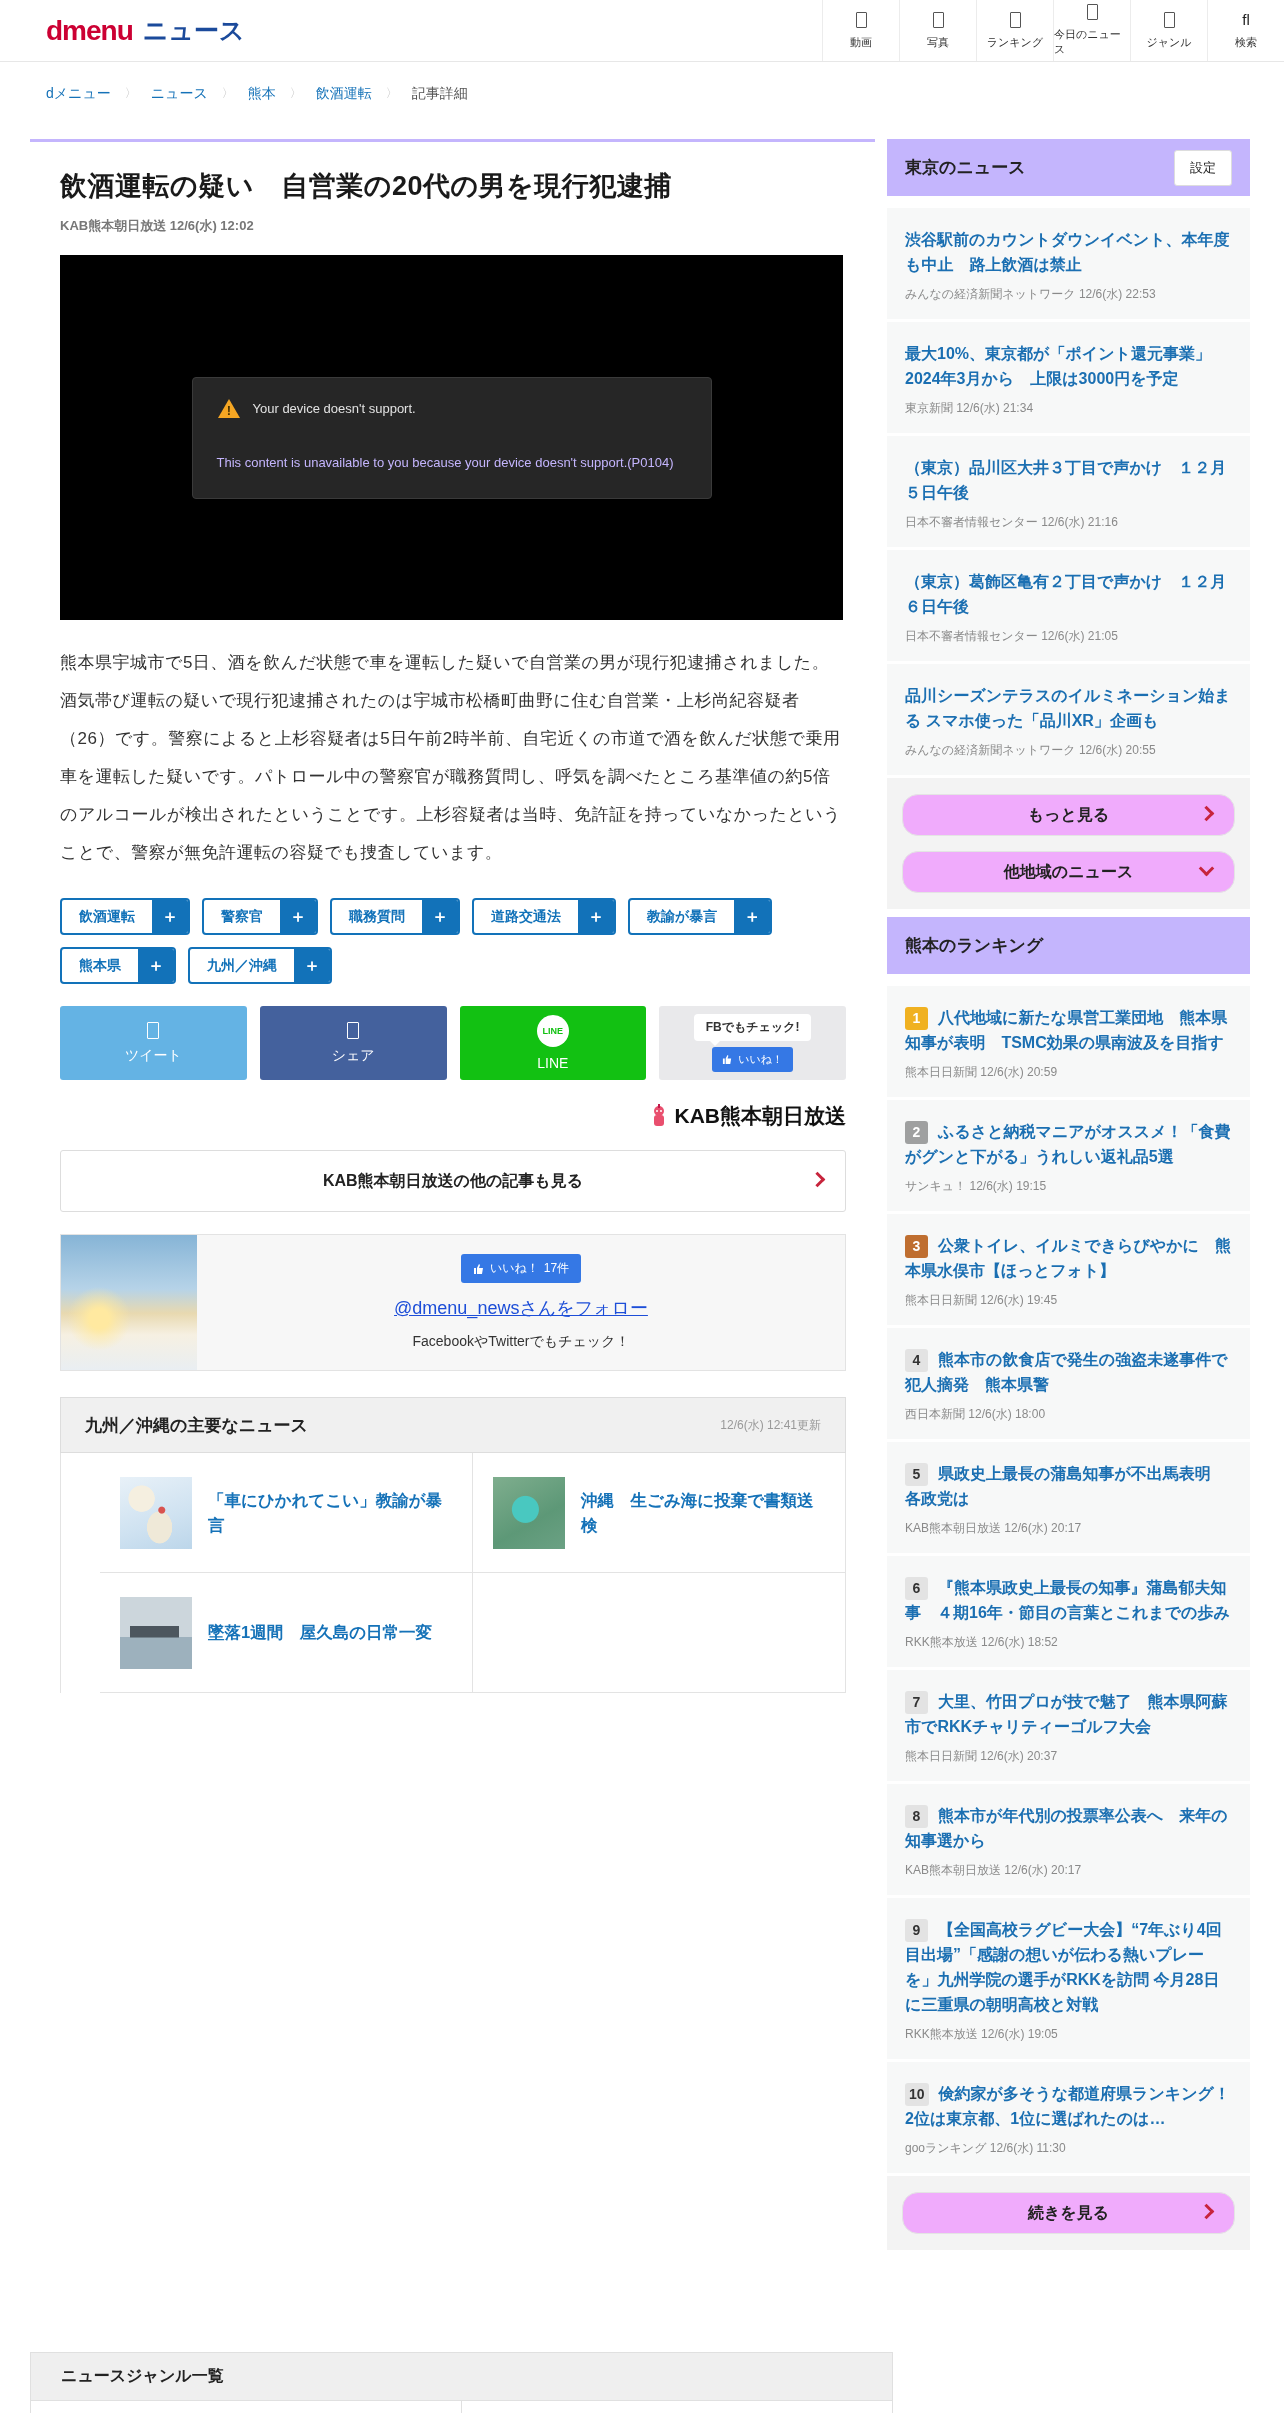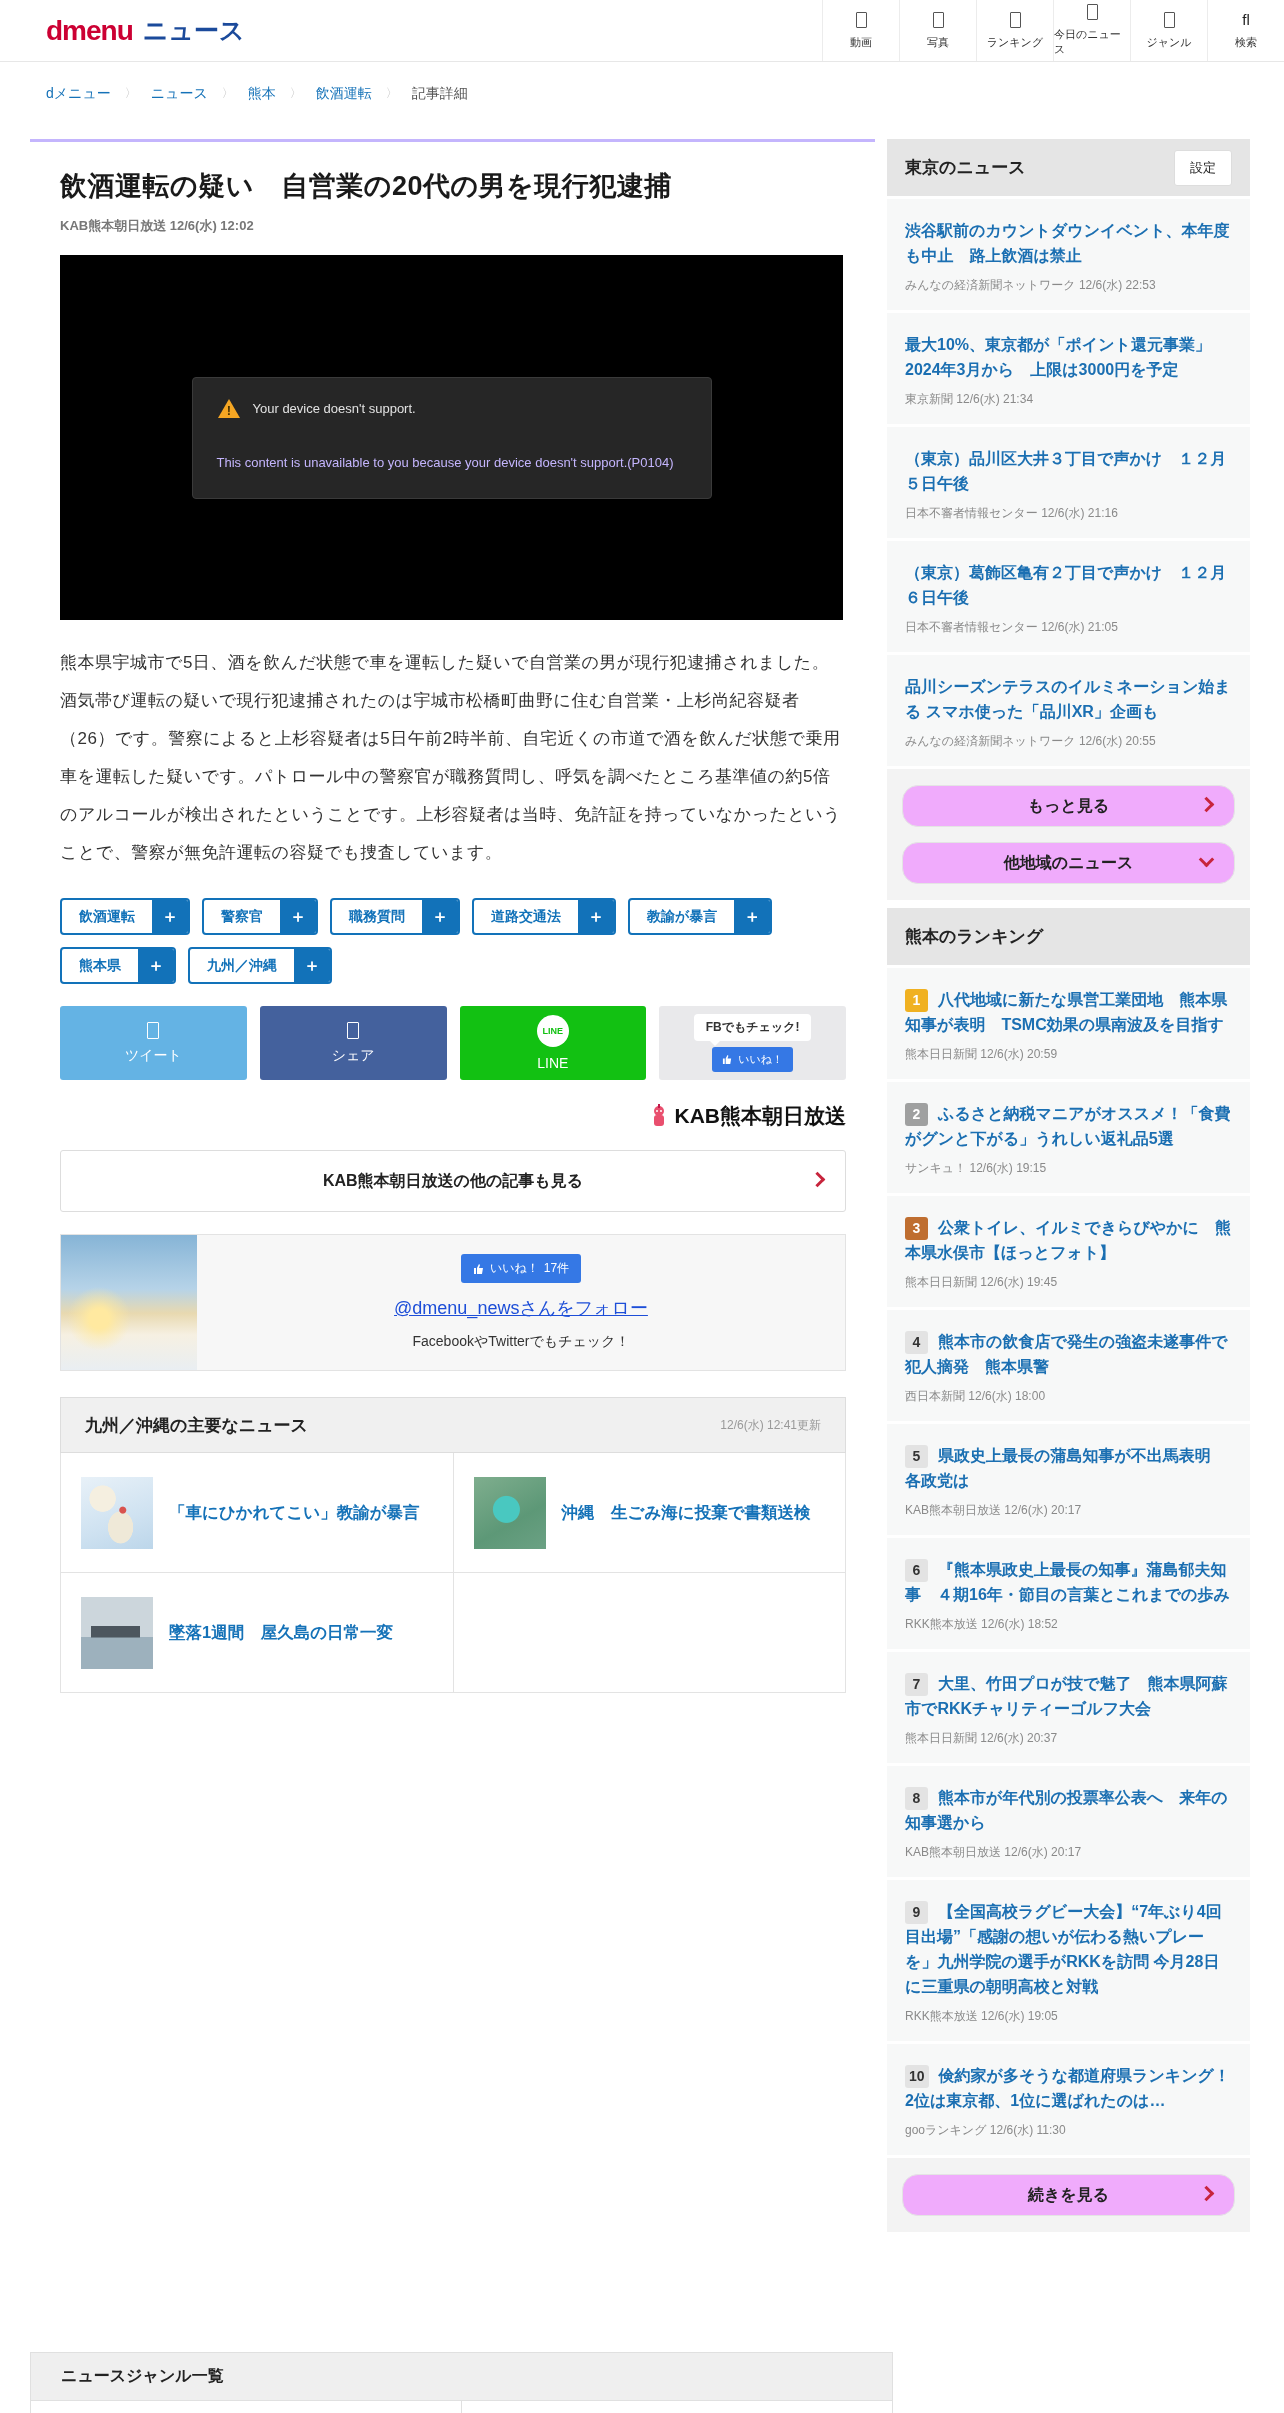--- a/index.html
+++ b/index.html
@@ -68,39 +68,39 @@
       linear-gradient(180deg,#86b4d6 0%, #b6d3e8 40%, #e8d9b0 58%, #f6f0e2 74%, #e9eef2 100%); }
   .follow-body { flex:1; display:flex; flex-direction:column; align-items:center; justify-content:center; gap:13px; }
   .fb-like-lg { font-size:12px; padding:6px 12px; }
   .follow-link { color:#1d4ed8; font-size:18px; cursor:pointer;text-decoration:underline; }
   .follow-note { font-size:14px; color:#333; }
   
   .kyushu { margin-top:26px; width:786px; }
   .kyushu-head { background:#f0f0f0; border:1px solid #ddd; height:56px; display:flex; align-items:center; justify-content:space-between; padding:0 24px; }
   .kyushu-title { font-size:17px; font-weight:bold; color:#222; }
   .kyushu-updated { font-size:12px; color:#999; }
-  .kyushu-grid { display:grid; grid-template-columns:1fr 1fr; border-left:1px solid #e3e3e3; }
+  .kyushu-grid { display:grid; grid-template-columns:1fr 1fr; border-left:1px solid #e3e3e3;padding-left:39px; }
   .kyushu-cell { border-right:1px solid #e3e3e3; border-bottom:1px solid #e3e3e3; background:#fff; padding:22px 20px; display:flex; gap:16px; align-items:center; min-height:120px; cursor:pointer; }
   .kyushu-cell.empty { cursor:default; }
   .kthumb { width:72px; height:72px; flex:none; }
   .kthumb-map { background:
       radial-gradient(circle at 58% 46%, #d9534f 0 3px, transparent 4px),
       radial-gradient(ellipse at 30% 30%, #f5efe0 0 18%, transparent 19%),
       radial-gradient(ellipse at 55% 70%, #efe9d8 0 22%, transparent 23%),
       linear-gradient(160deg,#e8f1f8 0%, #cfe2f1 60%, #bcd6ea 100%); }
   .kthumb-sea { background:
       radial-gradient(circle at 45% 45%, #49c8c0 0 13px, transparent 14px),
       linear-gradient(150deg,#7fae8e 0%, #5d9877 60%, #6ba184 100%); }
   .kthumb-ship { background:
       linear-gradient(90deg, transparent 0 10%, #4c565e 10% 85%, transparent 85%) no-repeat 50% 48% / 90% 16%,
       linear-gradient(180deg,#ccd6dc 0 55%, #9db1bd 55% 100%); }
   .kyushu-cell-title { color:#1572b8; font-weight:bold; font-size:16.5px; line-height:1.5; }
   
   .sidebar { width:363px; flex:none; max-height:2213px; overflow:hidden; }
-  .side-head { background:#e5e5e5; height:57px; display:flex; align-items:center; justify-content:space-between; padding:0 18px; margin-bottom:3px; }
+  .side-head { background:#c4b5fd; height:57px; display:flex; align-items:center; justify-content:space-between; padding:0 18px; margin-bottom:12px; }
   .side-head-title { font-size:17px; font-weight:bold; color:#222; }
   .settings-btn { background:#fff; border:1px solid #ddd; border-radius:3px; font-size:13px; padding:8px 15px; cursor:pointer; color:#222; }
   .side-item { background:#f7f8f8; padding:19px 18px 16px; margin-bottom:3px; cursor:pointer; }
   .side-item-title { color:#1b6fb2; font-weight:bold; font-size:16px; line-height:25px; }
   .side-item-meta { margin-top:9px; font-size:12px; color:#8a8a8a; }
   .side-buttons { background:#f3f3f3; padding:16px 15px; margin-bottom:8px; }
   .side-btn { background:#f0abfc; border:1px solid #e4e4e4; border-radius:16px; height:42px; display:flex; align-items:center; justify-content:center; position:relative; font-size:16px; font-weight:bold; color:#222; cursor:pointer; }
   .side-btn + .side-btn { margin-top:15px; }
   .rank-badge { display:inline-block; min-width:23px; height:23px; line-height:23px; text-align:center; border-radius:3px; font-size:14px; font-weight:bold; margin-right:10px; background:#e3e3e3; color:#333; padding:0 4px; }
   .rank-1 .rank-badge { background:#f0b121; color:#fff; }

